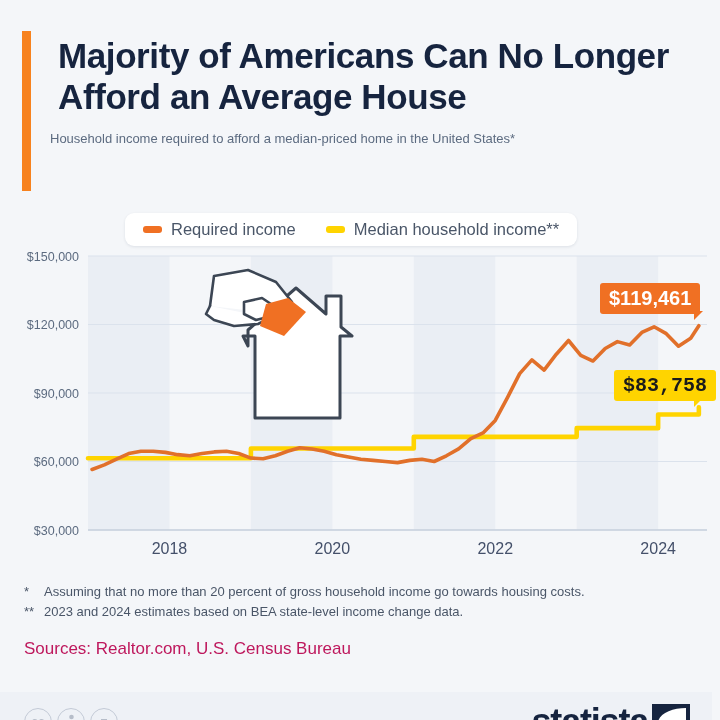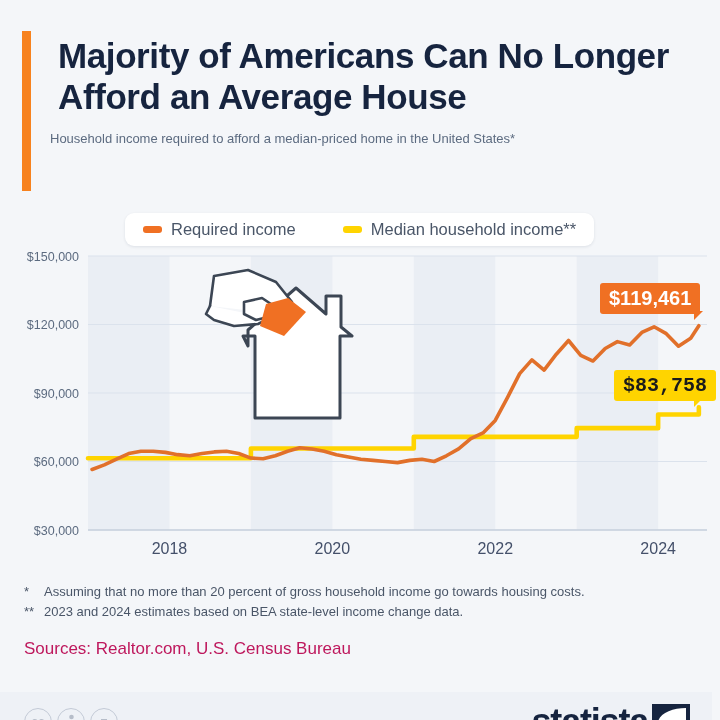--- a/index.html
+++ b/index.html
@@ -53,21 +53,21 @@
   
   .legend {
     position: absolute;
     left: 125px;
     top: 213px;
     background: #ffffff;
     border-radius: 9px;
     padding: 7px 18px;
     display: flex;
     align-items: center;
-    gap: 47px;
+    gap: 30px;
     box-shadow: 0 1px 3px rgba(20,40,70,0.10);
   }
   .legend-item {
     display: flex;
     align-items: center;
     gap: 9px;
   }
   .legend-swatch {
     width: 19px;
     height: 7px;

